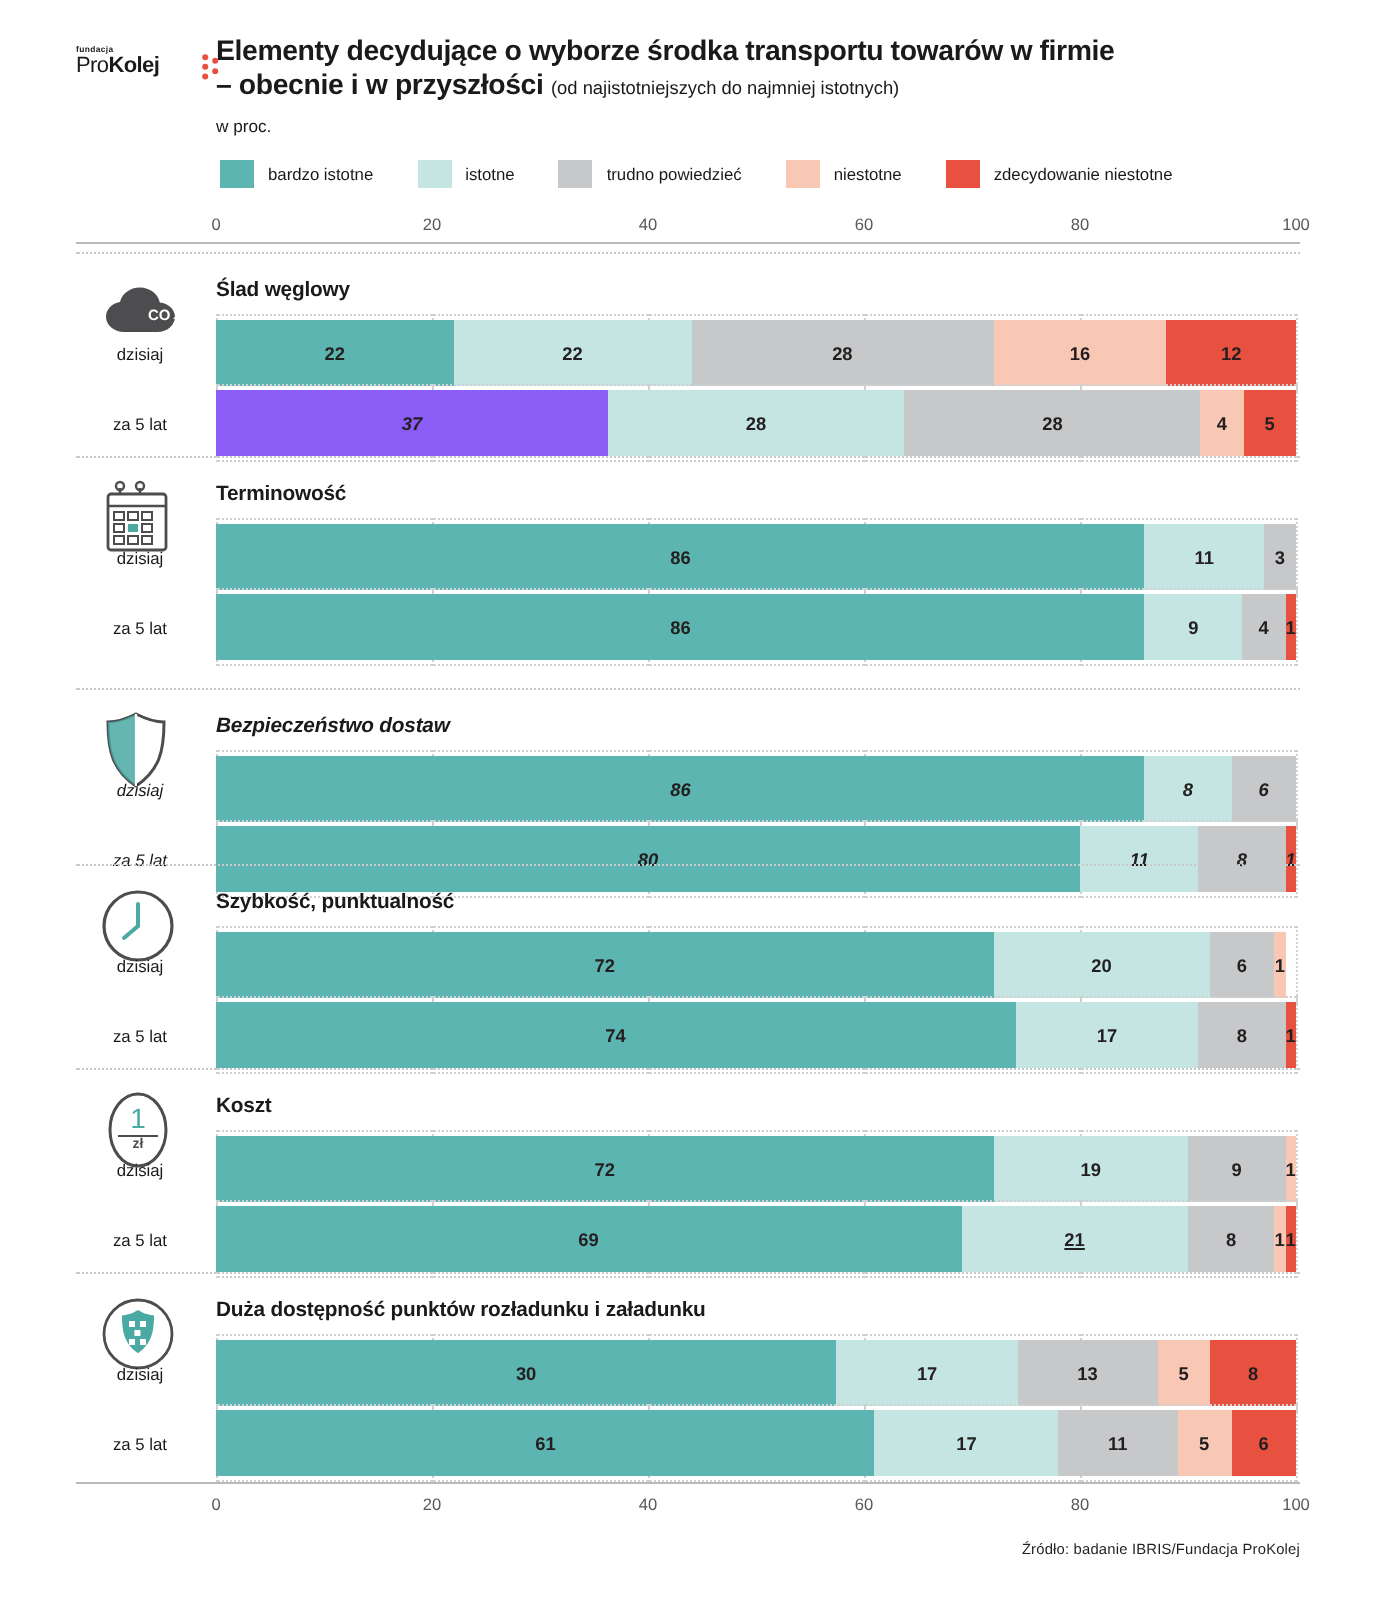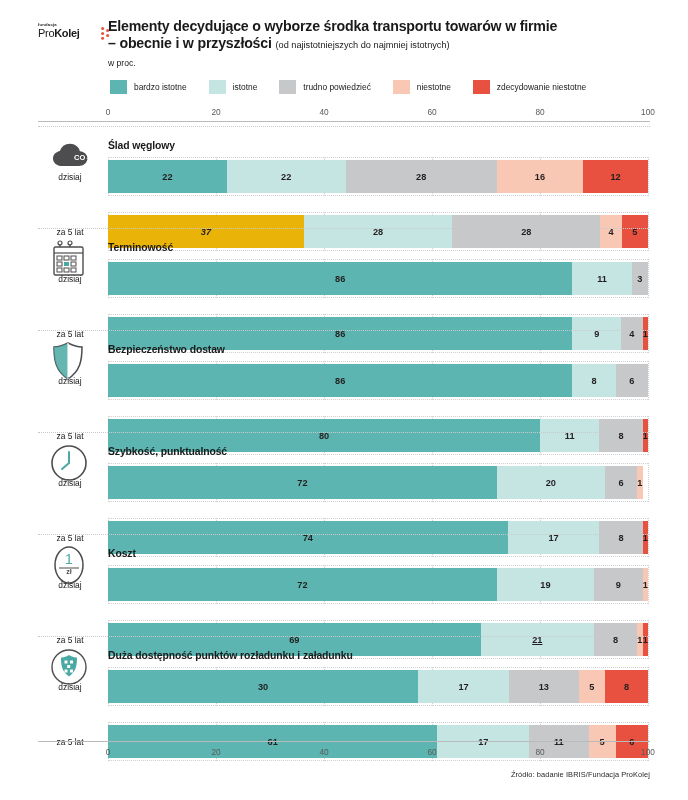--- a/index.html
+++ b/index.html
@@ -84,21 +84,21 @@
   .sec-icon {
     position: absolute; left: 48px; top: 10px;
     width: 48px; height: 44px;
   }
   .sec-title {
     position: absolute; left: 108px; top: 14px;
     font-size: 10.4px; font-weight: 700; color: #1a1a1a; letter-spacing: -.1px;
   }
   .rows { position: absolute; left: 0; top: 34px; width: 688px; }
   .row { position: relative; height: 33px; }
-  .row + .row { margin-top: 22px; }
+  .row + .row { margin-top: 2px; }
   .row-label {
     position: absolute; left: 38px; top: 0; width: 64px; height: 33px;
     display: flex; align-items: center; justify-content: center;
     font-size: 8.4px; color: #1a1a1a;
   }
   .bar {
     position: absolute; left: 108px; top: 0; width: 540px; height: 33px;
     display: flex;
   }
   .bar-guides {
@@ -221,21 +221,21 @@
               <div class="guide-v" style="left: 0px;"></div>
               <div class="guide-v" style="left: 108px;"></div>
               <div class="guide-v" style="left: 216px;"></div>
               <div class="guide-v" style="left: 324px;"></div>
               <div class="guide-v" style="left: 432px;"></div>
               <div class="guide-v" style="left: 540px;"></div>
               <div class="guide-h" style="top: 0px;"></div>
               <div class="guide-h" style="top: 38px;"></div>
             </div>
             <div class="bar">
-              <div class="seg" style="width: 199.8px; background: #eab308; font-style: italic;">37</div>
+              <div class="seg" style="width: 199.8px; background: #8b5cf6; font-style: italic;">37</div>
               <div class="seg" style="width: 151.2px; background: rgb(197, 229, 226);">28</div>
               <div class="seg" style="width: 151.2px; background: rgb(198, 200, 202);">28</div>
               <div class="seg" style="width: 21.6px; background: rgb(248, 200, 180);">4</div>
               <div class="seg" style="width: 27px; background: rgb(232, 80, 63);">5</div>
             </div>
           </div>
         </div>
       </div>
       <div class="section" style="top: 228px; height: 102px;">
         <div class="sec-divider"></div>
@@ -291,21 +291,21 @@
             </div>
             <div class="bar">
               <div class="seg" style="width: 464.4px; background: rgb(92, 181, 176);">86</div>
               <div class="seg" style="width: 48.6px; background: rgb(197, 229, 226);">9</div>
               <div class="seg" style="width: 21.6px; background: rgb(198, 200, 202);">4</div>
               <div class="seg" style="width: 5.4px; background: rgb(232, 80, 63);">1</div>
             </div>
           </div>
         </div>
       </div>
-      <div class="section" style="top: 330px; height: 102px;">
+      <div class="section" style="top: 344px; height: 102px; font-style: italic;">
         <div class="sec-divider"></div>
         <div class="sec-icon"><svg viewBox="0 0 48 44">
             <path d="M20 3 C14 6 10 7 6 7 c0 14 2 24 14 32 12-8 14-18 14-32-4 0-8-1-14-4z" fill="#ffffff" stroke="#4d4d4f" stroke-width="1.5"></path>
             <path d="M20 3 C14 6 10 7 6 7 c0 14 2 24 14 32z" fill="#4aa9a3" opacity=".85"></path>
             <path d="M20 3 v36" stroke="#ffffff" stroke-width="1.1"></path>
           </svg></div>
         <div class="sec-title">Bezpieczeństwo dostaw</div>
         <div class="rows">
           <div class="row">
             <div class="row-label">dzisiaj</div>

